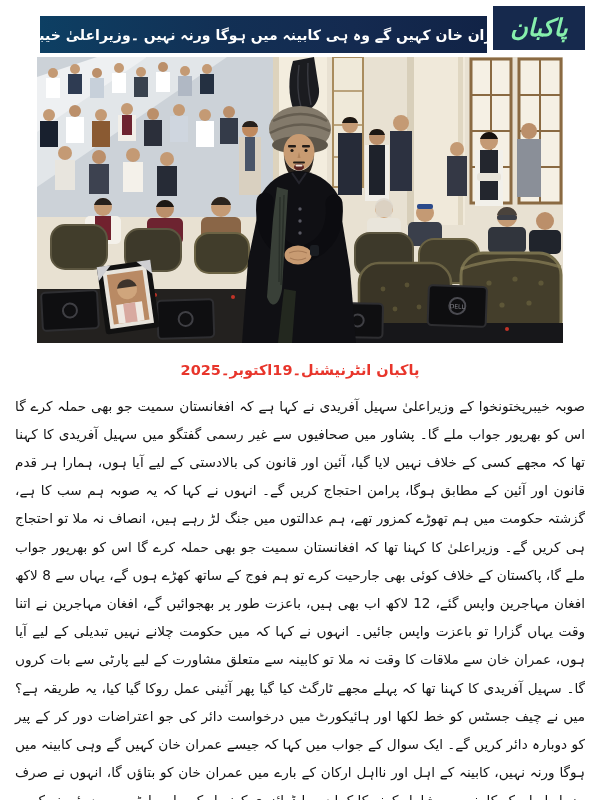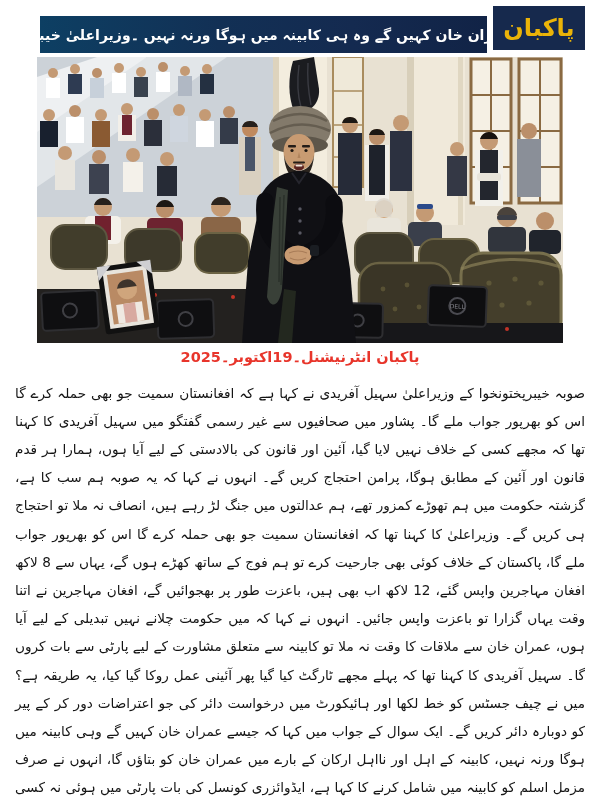--- a/index.html
+++ b/index.html
@@ -4,37 +4,37 @@
 <style>
   html,body{margin:0;padding:0;}
   body{
     width:600px;height:800px;overflow:hidden;background:#ffffff;
     font-family:"DejaVu Sans",sans-serif;position:relative;
   }
   
   .masthead{position:relative;height:56px;background:#ffffff;}
   .logo-box{
     position:absolute;top:6px;right:15px;width:92px;height:44px;
-    background:#16294d;color:#eab308;display:flex;align-items:center;justify-content:center;
-    font-size:24px;font-weight:bold;direction:rtl;letter-spacing:0;
+    background:#16294d;color:#86efac;display:flex;align-items:center;justify-content:center;
+    font-size:24px;font-weight:bold;direction:rtl;letter-spacing:0;font-style:italic;
   }
   .headline-bar{
     position:absolute;top:16px;left:40px;right:113px;height:37px;
     background:linear-gradient(90deg,#0d3f63 0%,#123055 40%,#142a50 70%,#112346 100%);
     display:flex;align-items:center;justify-content:center;
   }
   .headline{
     color:#ffffff;font-size:14px;font-weight:bold;direction:rtl;white-space:nowrap;
   }
   
   .photo-wrap{margin:1px 37px 0 37px;height:286px;background:#e8e1d2;}
   .photo-wrap svg{display:block;}
   
   .dateline{
-    margin:6px 0 9px 0;text-align:center;direction:rtl;
+    margin:19px 0 9px 0;text-align:center;direction:rtl;
     color:#e8352b;font-weight:bold;font-size:14.5px;
   }
   
   .article-body{
     direction:rtl;text-align:justify;padding:0 15px;
     font-size:13.6px;line-height:28.2px;color:#141414;
   }
 </style>
 </head>
 <body>

